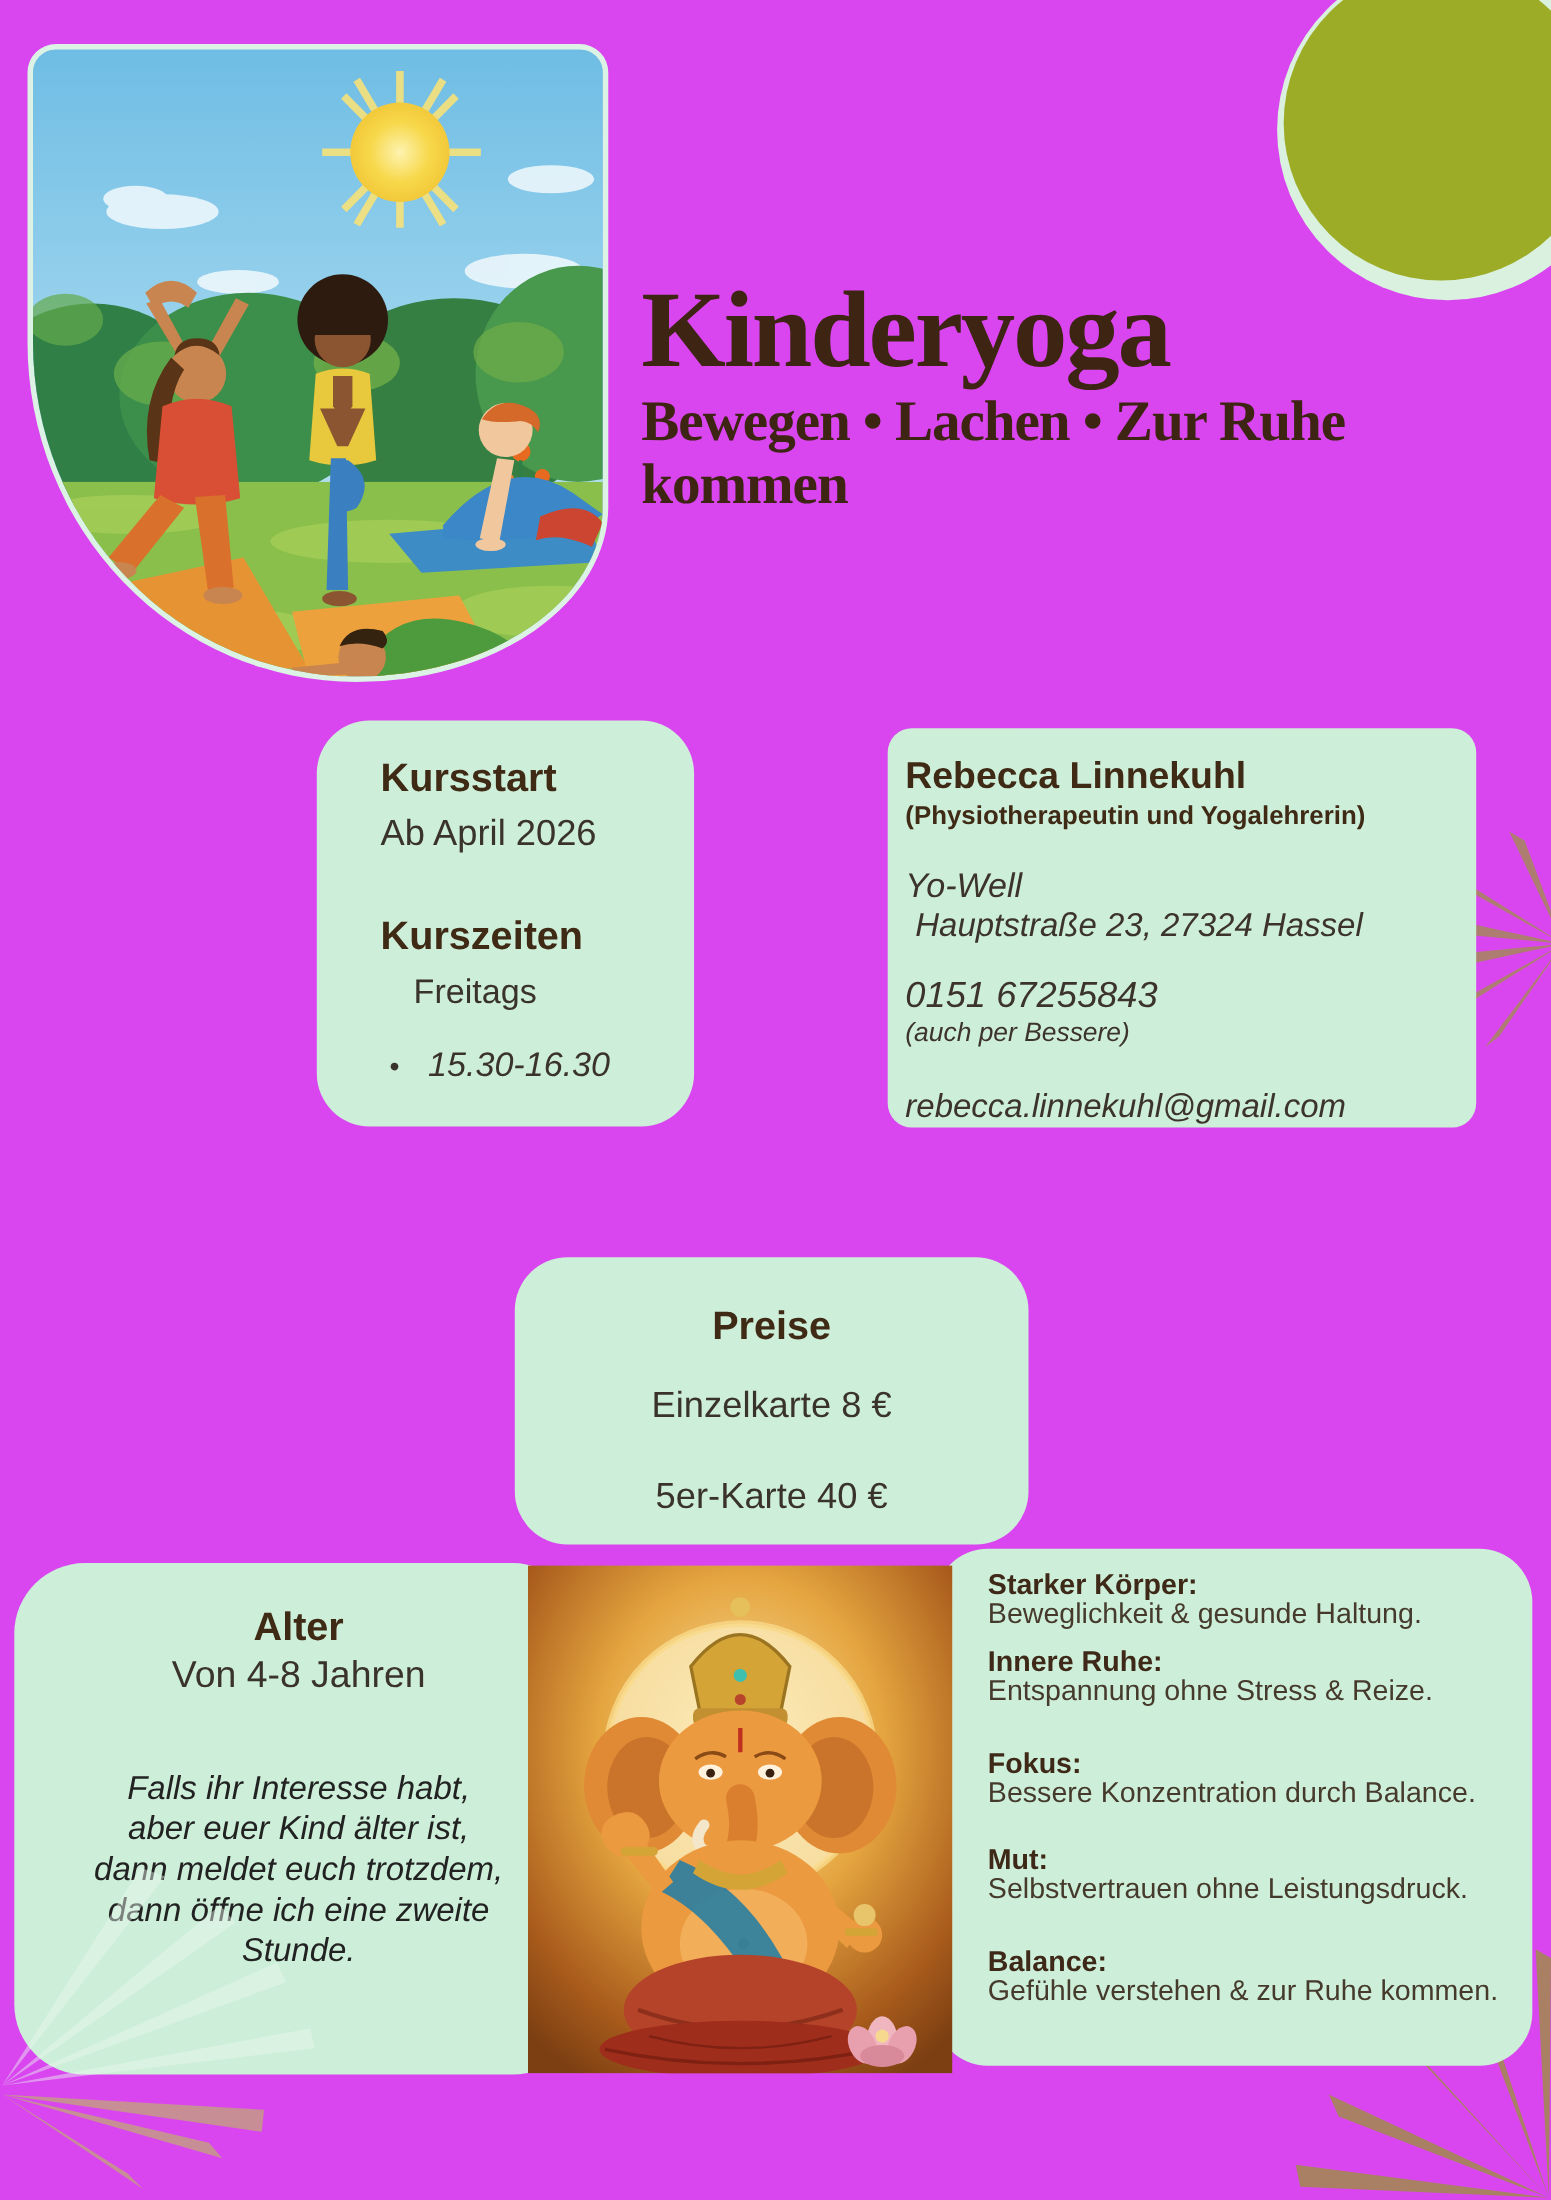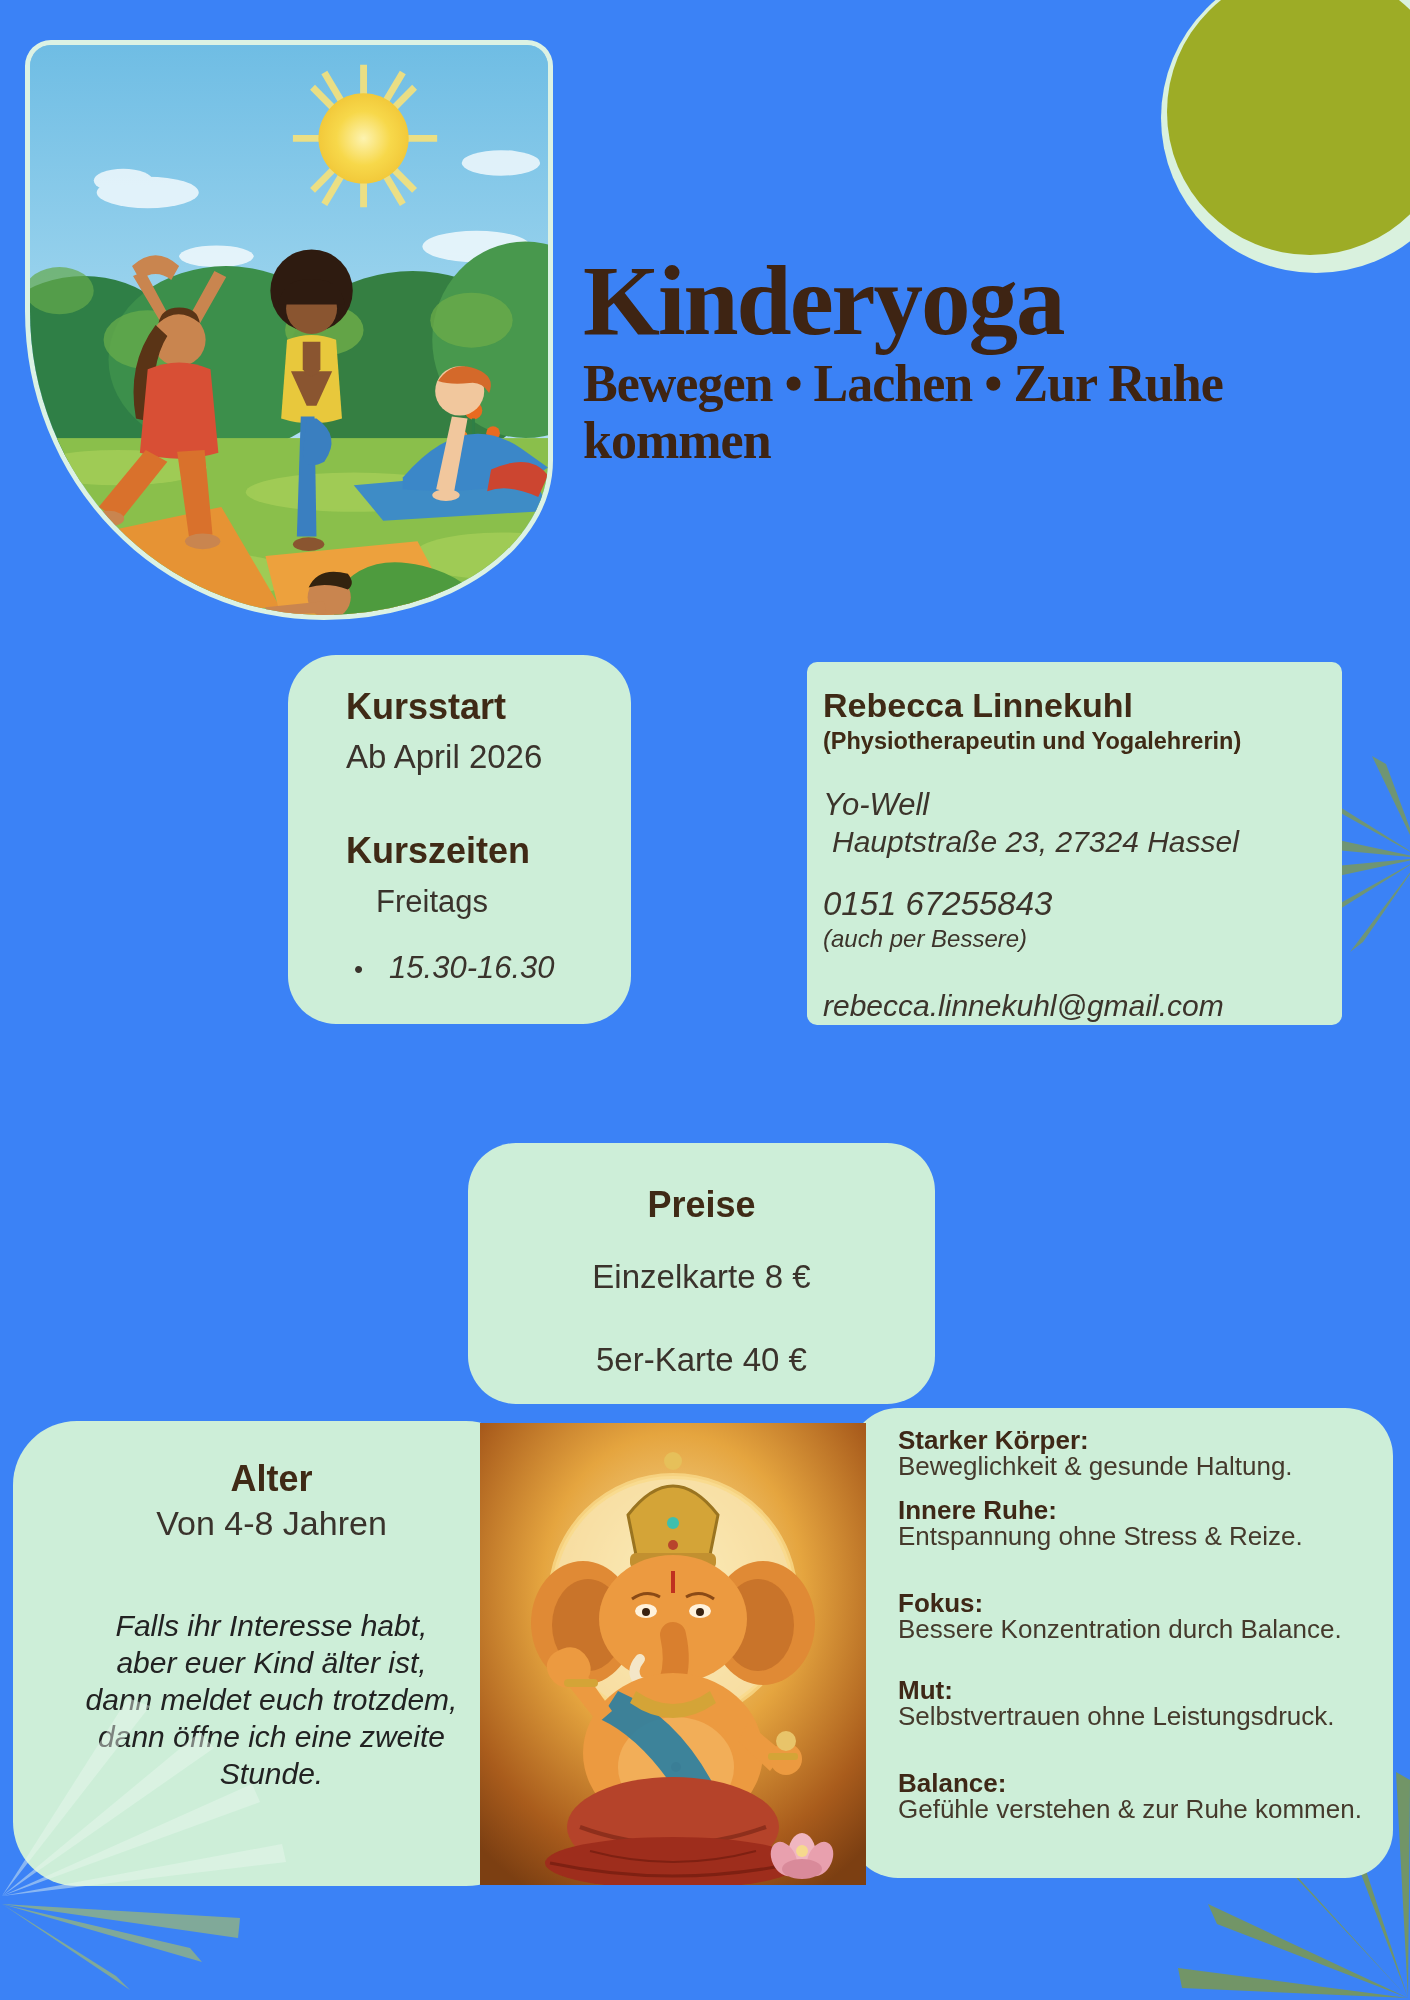--- a/index.html
+++ b/index.html
@@ -1,18 +1,18 @@
 <!DOCTYPE html>
 <html><head>
 <meta charset="utf-8">
 <style>
   html,body{margin:0;padding:0;background:#6f7a1a;}
   .page{
     position:relative;width:1410px;height:2000px;overflow:hidden;
-    background:#3b82f6;
+    background:#d946ef;
     font-family:"Liberation Sans","DejaVu Sans",sans-serif;
     color:#3e2b18;
   }
   .abs{position:absolute;}
   svg{display:block;}
 
   
   .deco{position:absolute;left:0;top:0;width:1410px;height:2000px;pointer-events:none;}
 
   
@@ -34,21 +34,21 @@
   .subtitle{
     font-family:"Liberation Serif","DejaVu Serif",serif;
     font-weight:bold;font-size:52px;line-height:1.1;letter-spacing:-1px;
     color:#3e2413;margin:2px 0 0 0;
   }
 
   
   .card{position:absolute;background:#cdeed8;z-index:1;}
   .card-kursstart{left:288px;top:655px;width:343px;height:369px;border-radius:48px;
     padding:30px 0 0 58px;box-sizing:border-box;}
-  .card-rebecca{left:807px;top:662px;width:535px;height:363px;border-radius:10px;
+  .card-rebecca{left:807px;top:662px;width:535px;height:363px;border-radius:22px;
     padding:25px 16px 0 16px;box-sizing:border-box;}
   .card-preise{left:468px;top:1143px;width:467px;height:261px;border-radius:48px;
     padding:40px 0 0 0;box-sizing:border-box;text-align:center;}
   .card-alter{left:13px;top:1421px;width:517px;height:465px;border-radius:64px;
     padding:36px 10px 0 10px;box-sizing:border-box;text-align:center;}
   .card-benefits{left:850px;top:1408px;width:543px;height:470px;border-radius:48px;
     padding:19px 0 0 48px;box-sizing:border-box;}
 
   .h-card{font-weight:bold;font-size:36px;color:#3f2a16;line-height:1.2;}
   .t-body{font-size:33px;color:#3a332c;line-height:1.25;}

